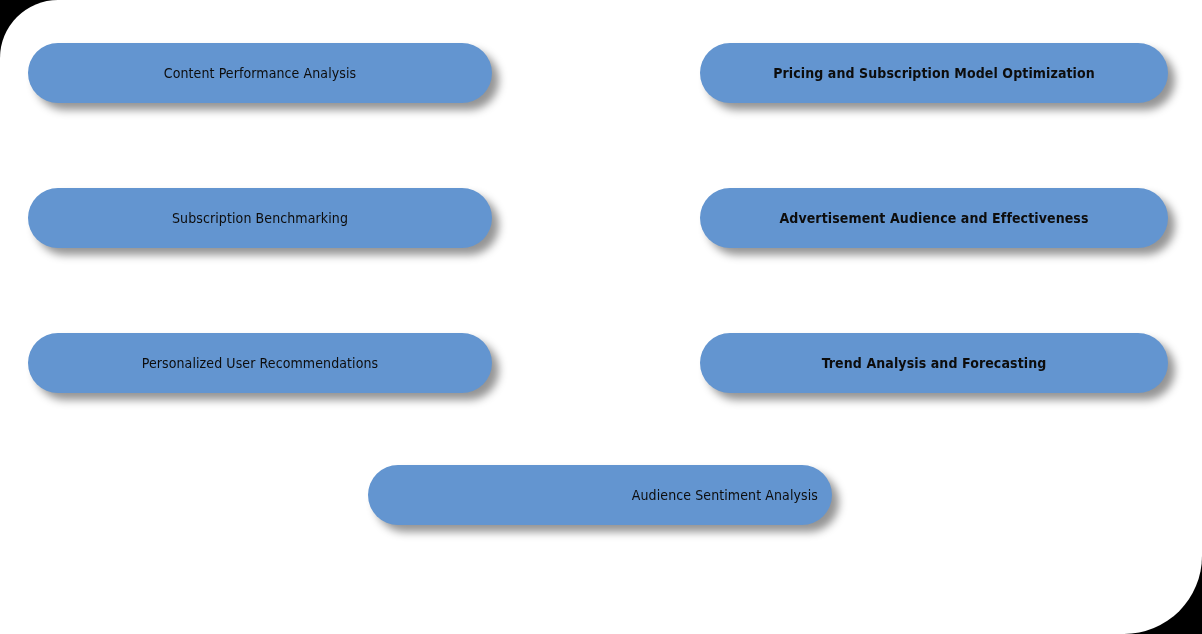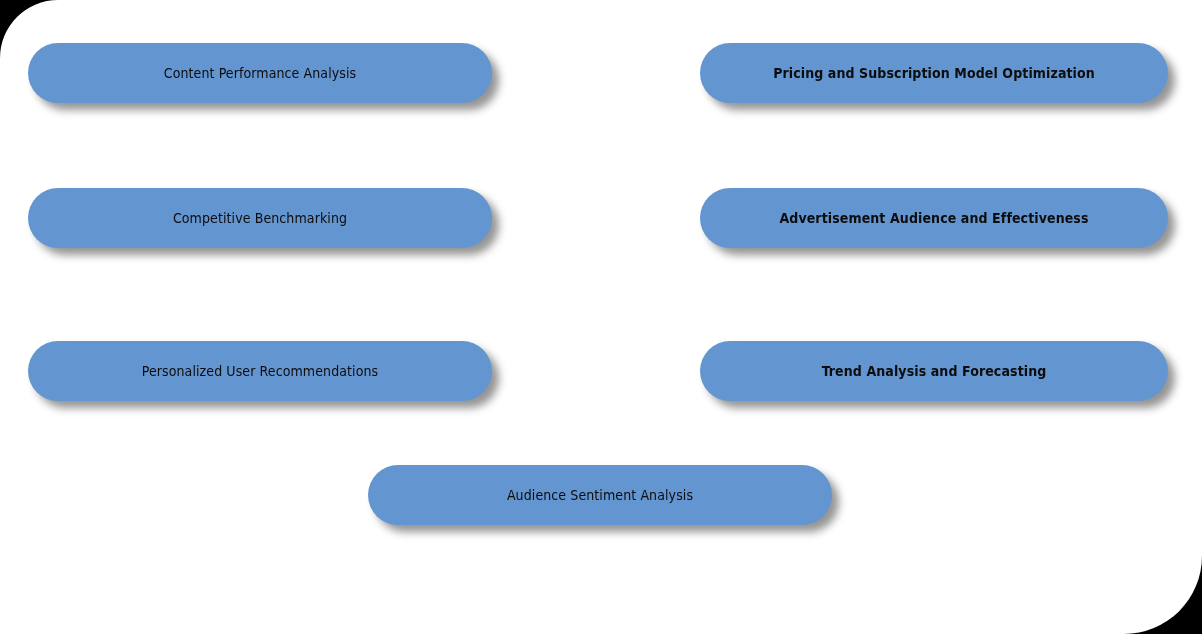--- a/index.html
+++ b/index.html
@@ -49,40 +49,40 @@
     text-align: center;
   }
 
   
   .col-left  { left: 28px;  width: 464px; height: 60px; }
   .col-right { left: 700px; width: 468px; height: 60px; font-weight: bold; }
   .col-center{ left: 368px; width: 464px; height: 60px; }
 
   .row-1 { top: 43px; }
   .row-2 { top: 188px; }
-  .row-3 { top: 333px; margin-top: 8px; }
-  .row-4 { top: 465px; }
+  .row-3 { top: 333px; }
+  .row-4 { top: 465px; justify-content: flex-end; }
 </style>
 </head>
 <body>
 
 <div id="canvas">
 
   <div id="page-surface"></div>
 
   <div class="pill col-left row-1">
     <span class="pill-label">Content Performance Analysis</span>
   </div>
 
   <div class="pill col-right row-1">
     <span class="pill-label">Pricing and Subscription Model Optimization</span>
   </div>
 
   <div class="pill col-left row-2">
-    <span class="pill-label">Competitive Benchmarking</span>
+    <span class="pill-label">Subscription Benchmarking</span>
   </div>
 
   <div class="pill col-right row-2">
     <span class="pill-label">Advertisement Audience and Effectiveness</span>
   </div>
 
   <div class="pill col-left row-3">
     <span class="pill-label">Personalized User Recommendations</span>
   </div>
 

